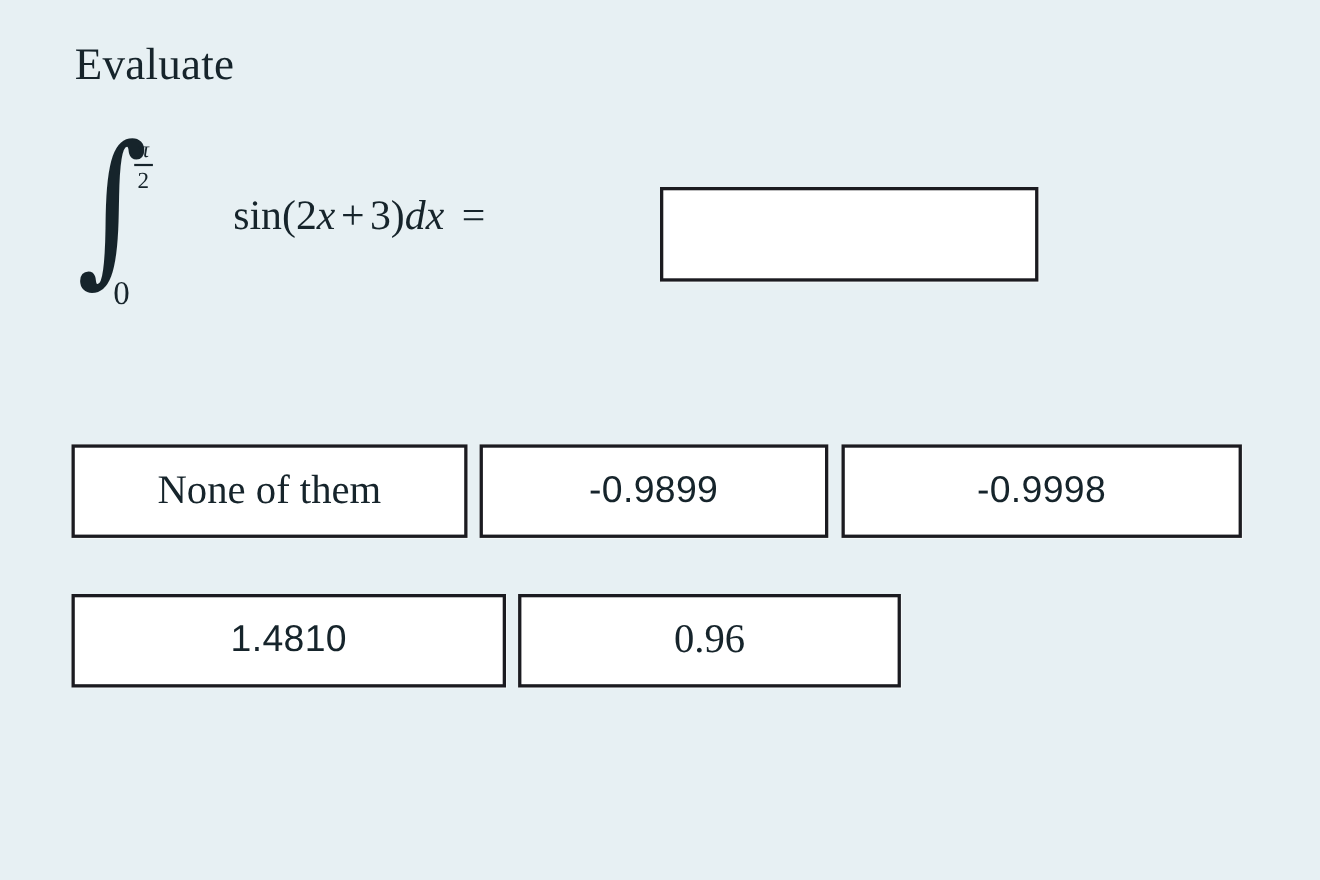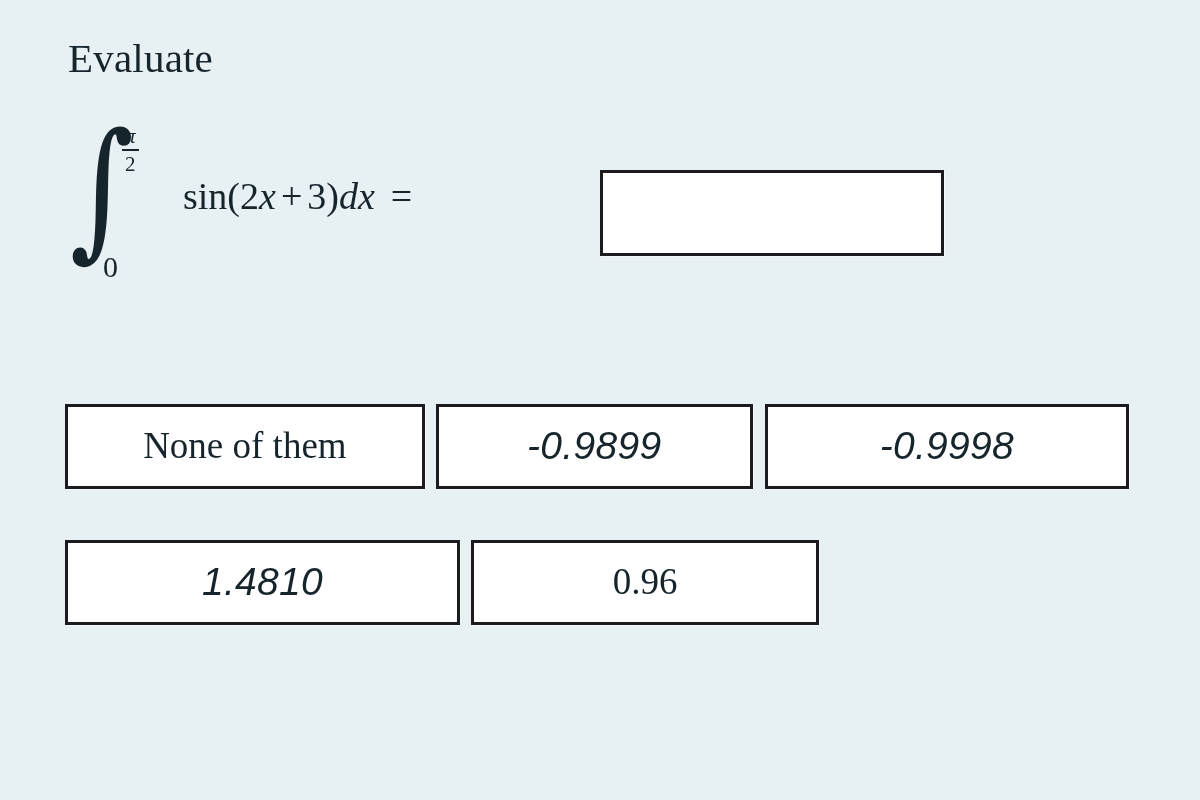--- a/index.html
+++ b/index.html
@@ -95,21 +95,21 @@
     left: 33px;
     bottom: -8px;
     font-size: 30px;
     font-family: "Liberation Serif", serif;
   }
 
   .integrand {
     font-family: "Liberation Serif", serif;
     font-size: 38px;
     white-space: nowrap;
-    margin-left: 3px;
+    margin-left: 32px;
     padding-bottom: 4px;
     text-align: center;
   }
   .integrand .ital {
     font-style: italic;
   }
   .integrand .op {
     padding: 0 5px;
   }
   .eq-sign {
@@ -172,23 +172,22 @@
     display: block;
     line-height: 1;
     padding-bottom: 3px;
   }
   .opt-serif .lbl {
     font-family: "Liberation Serif", serif;
     font-size: 37px;
   }
   .opt-sans .lbl {
     font-family: "Liberation Sans", sans-serif;
-    font-size: 39px;
+    font-size: 34px;
     letter-spacing: 0.3px;
-    font-style: italic;
   }
 </style>
 </head>
 <body>
 
 <div class="prompt-title">Evaluate</div>
 
 <div class="equation-row">
 
   <div class="integral-group">

